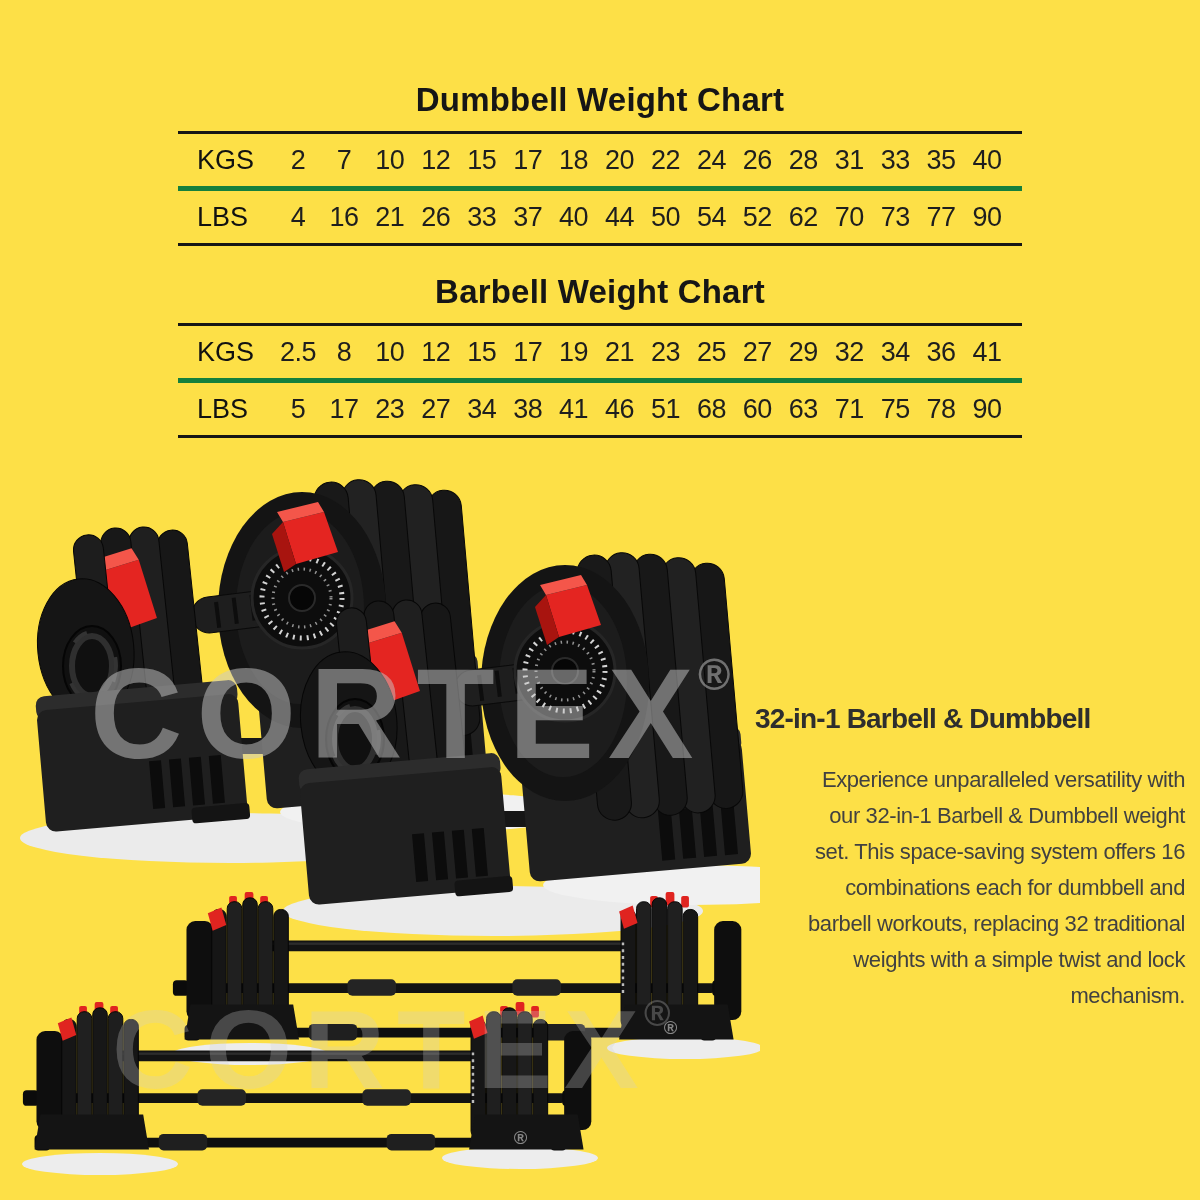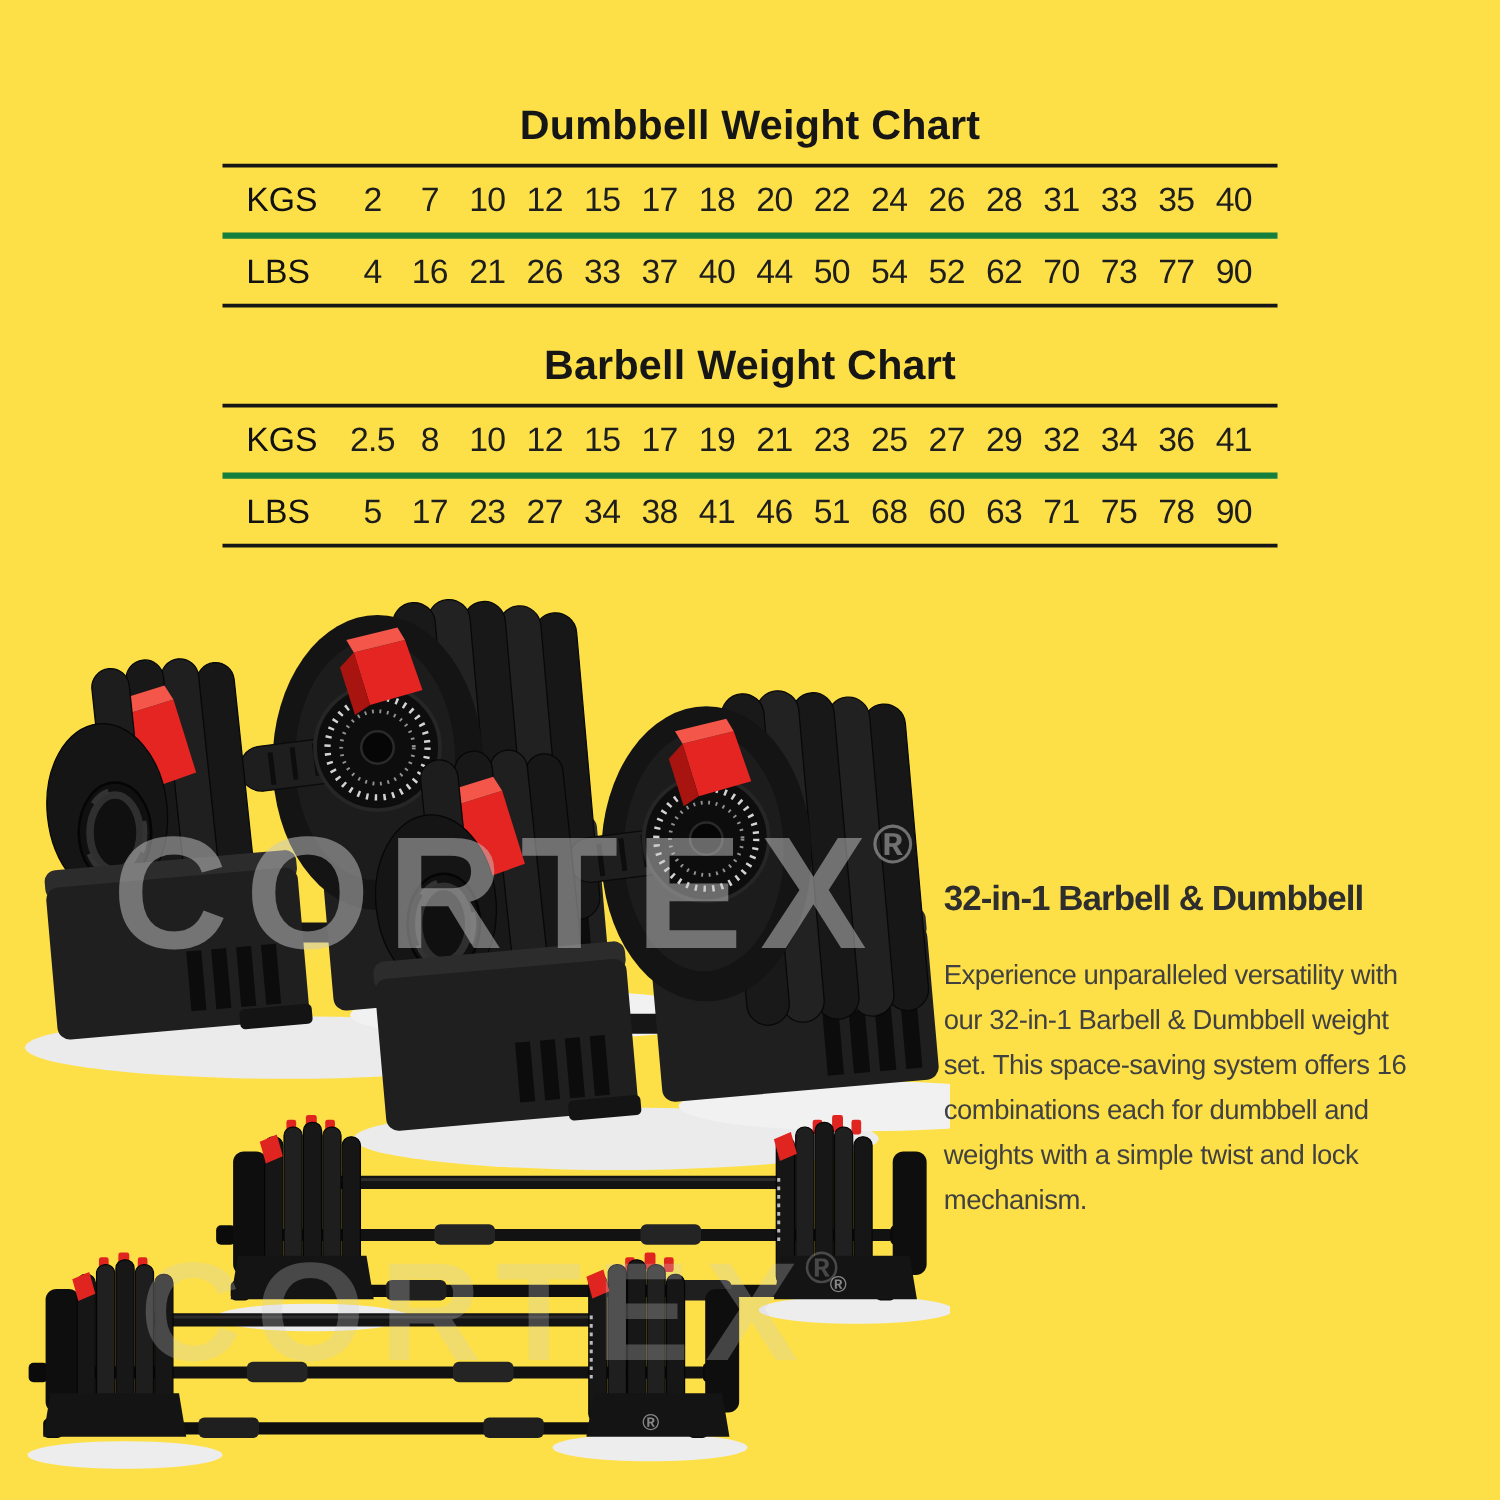--- a/index.html
+++ b/index.html
@@ -30,21 +30,21 @@
   .wcell { flex:1; text-align:center; font-size:27px; color:#1e1e1e; letter-spacing:-0.5px; }
 
   
   .info { position:absolute; left:755px; top:678px; width:430px;margin-top:24px; }
   .info h1 {
     margin:0 0 26px 0; font-size:28px; line-height:34px; font-weight:bold;
     color:#2e2e2e; letter-spacing:-0.8px; white-space:nowrap;
   }
   .info p.line {
     margin:0; font-size:22px; line-height:36px; color:#414141;
-    letter-spacing:-0.4px; white-space:nowrap;
+    letter-spacing:-0.4px; white-space:nowrap;text-align:right;
   }
 
   
   .product-svg { position:absolute; left:0; top:440px; width:760px; height:760px; }
   .wm { font-family:"Liberation Sans", sans-serif; font-weight:bold; }
 </style>
 </head>
 <body>
 
 <div class="canvas">
@@ -288,17 +288,18 @@
       <text class="wm" x="644" y="586" font-size="36" fill="#cfcfcf" fill-opacity="0.28">®</text>
     </g>
   </svg>
 
   <div class="info">
     <h1>32-in-1 Barbell &amp; Dumbbell</h1>
     <p class="line">Experience unparalleled versatility with</p>
     <p class="line">our 32-in-1 Barbell &amp; Dumbbell weight</p>
     <p class="line">set. This space-saving system offers 16</p>
     <p class="line">combinations each for dumbbell and</p>
+    <p class="line">barbell workouts, replacing 32 traditional</p>
     <p class="line">weights with a simple twist and lock</p>
     <p class="line">mechanism.</p>
   </div>
 
 </div>
 
 </body></html>

